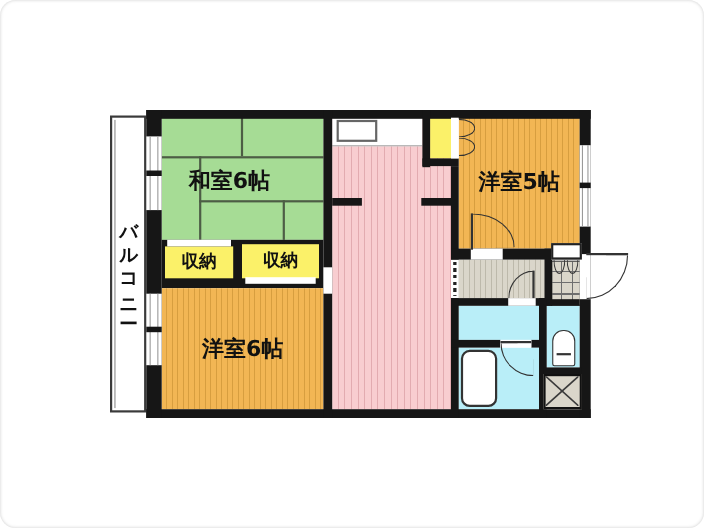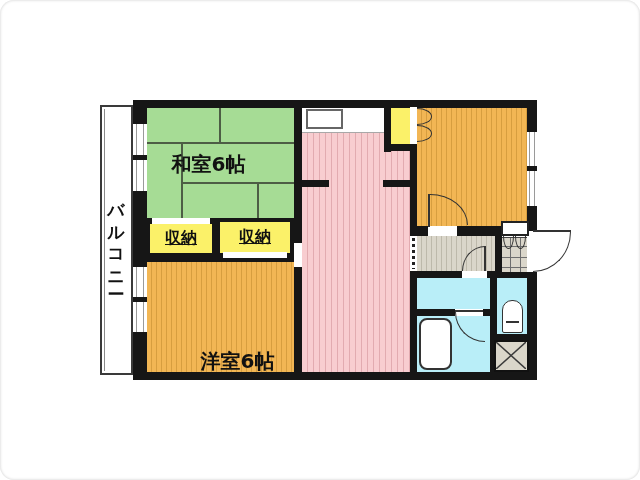--- a/index.html
+++ b/index.html
@@ -16,21 +16,21 @@
   .yellow{position:absolute;background:#FBF169;}
   .cyan{position:absolute;background:#B9EEF8;}
   .hallgray{position:absolute;background:repeating-linear-gradient(90deg,#DAD6CA 0 4px,#BDB9AB 4px 5px);}
   .tiles{position:absolute;background-color:#DAD6CA;
          background-image:repeating-linear-gradient(90deg,transparent 0 8.3px,#6e6e6e 8.3px 9.3px),
                           repeating-linear-gradient(0deg,transparent 0 9.2px,#6e6e6e 9.2px 10.2px);
          border:1px solid #444;box-sizing:border-box;}
   .blackstrip{position:absolute;background:#161616;}
   .label{position:absolute;display:flex;align-items:center;justify-content:center;
          font-weight:bold;font-size:20px;white-space:nowrap;}
-  .label.small{font-size:16px;text-decoration:underline;}
+  .label.small{font-size:16px;}
   .arc{position:absolute;box-sizing:border-box;}
   .arc.tr{border-top:1.6px solid #333;border-right:1.6px solid #333;border-top-right-radius:100% 100%;}
   .arc.tl{border-top:1.6px solid #333;border-left:1.6px solid #333;border-top-left-radius:100% 100%;}
   .arc.bl{border-bottom:1.6px solid #333;border-left:1.6px solid #333;border-bottom-left-radius:100% 100%;}
   .arc.br{border-bottom:1.6px solid #333;border-right:1.6px solid #333;border-bottom-right-radius:100% 100%;}
   .halfR{position:absolute;box-sizing:border-box;border:1.4px solid #333;border-left:none;
          border-radius:0 100% 100% 0 / 0 50% 50% 0;background:transparent;}
   .halfD{position:absolute;box-sizing:border-box;border:1.4px solid #333;border-top:none;
          border-radius:0 0 50% 50% / 0 0 100% 100%;background:transparent;}
   .leaf{position:absolute;background:#333;}
@@ -139,15 +139,16 @@
   <div class="arc bl" style="left:455px;top:312px;width:30px;height:30px;"></div>
   <div class="leaf" style="left:533px;top:230px;width:38px;height:2px;"></div>
   <div class="arc br" style="left:533px;top:232px;width:38px;height:40px;"></div>
   <div class="halfD" style="left:503px;top:236px;width:11px;height:13px;"></div>
   <div class="halfD" style="left:515px;top:236px;width:11px;height:13px;"></div>
   <div class="accordion" style="left:412px;top:238px;width:3px;height:31px;"></div>
 
   <div class="label" style="left:147px;top:151px;width:123px;height:27px;text-align:right;">和室6帖</div>
   <div class="label small" style="left:150px;top:227px;width:62px;height:23px;">収納</div>
   <div class="label small" style="left:220px;top:226px;width:70px;height:23px;">収納</div>
-  <div class="label" style="left:164px;top:304px;width:147px;height:27px;margin-top:44px;">洋室6帖</div>
+  <div class="label" style="left:147px;top:304px;width:147px;height:27px;">洋室6帖</div>
+  <div class="label" style="left:417px;top:152px;width:110px;height:27px;">洋室5帖</div>
 
 </div>
 
 </body></html>

